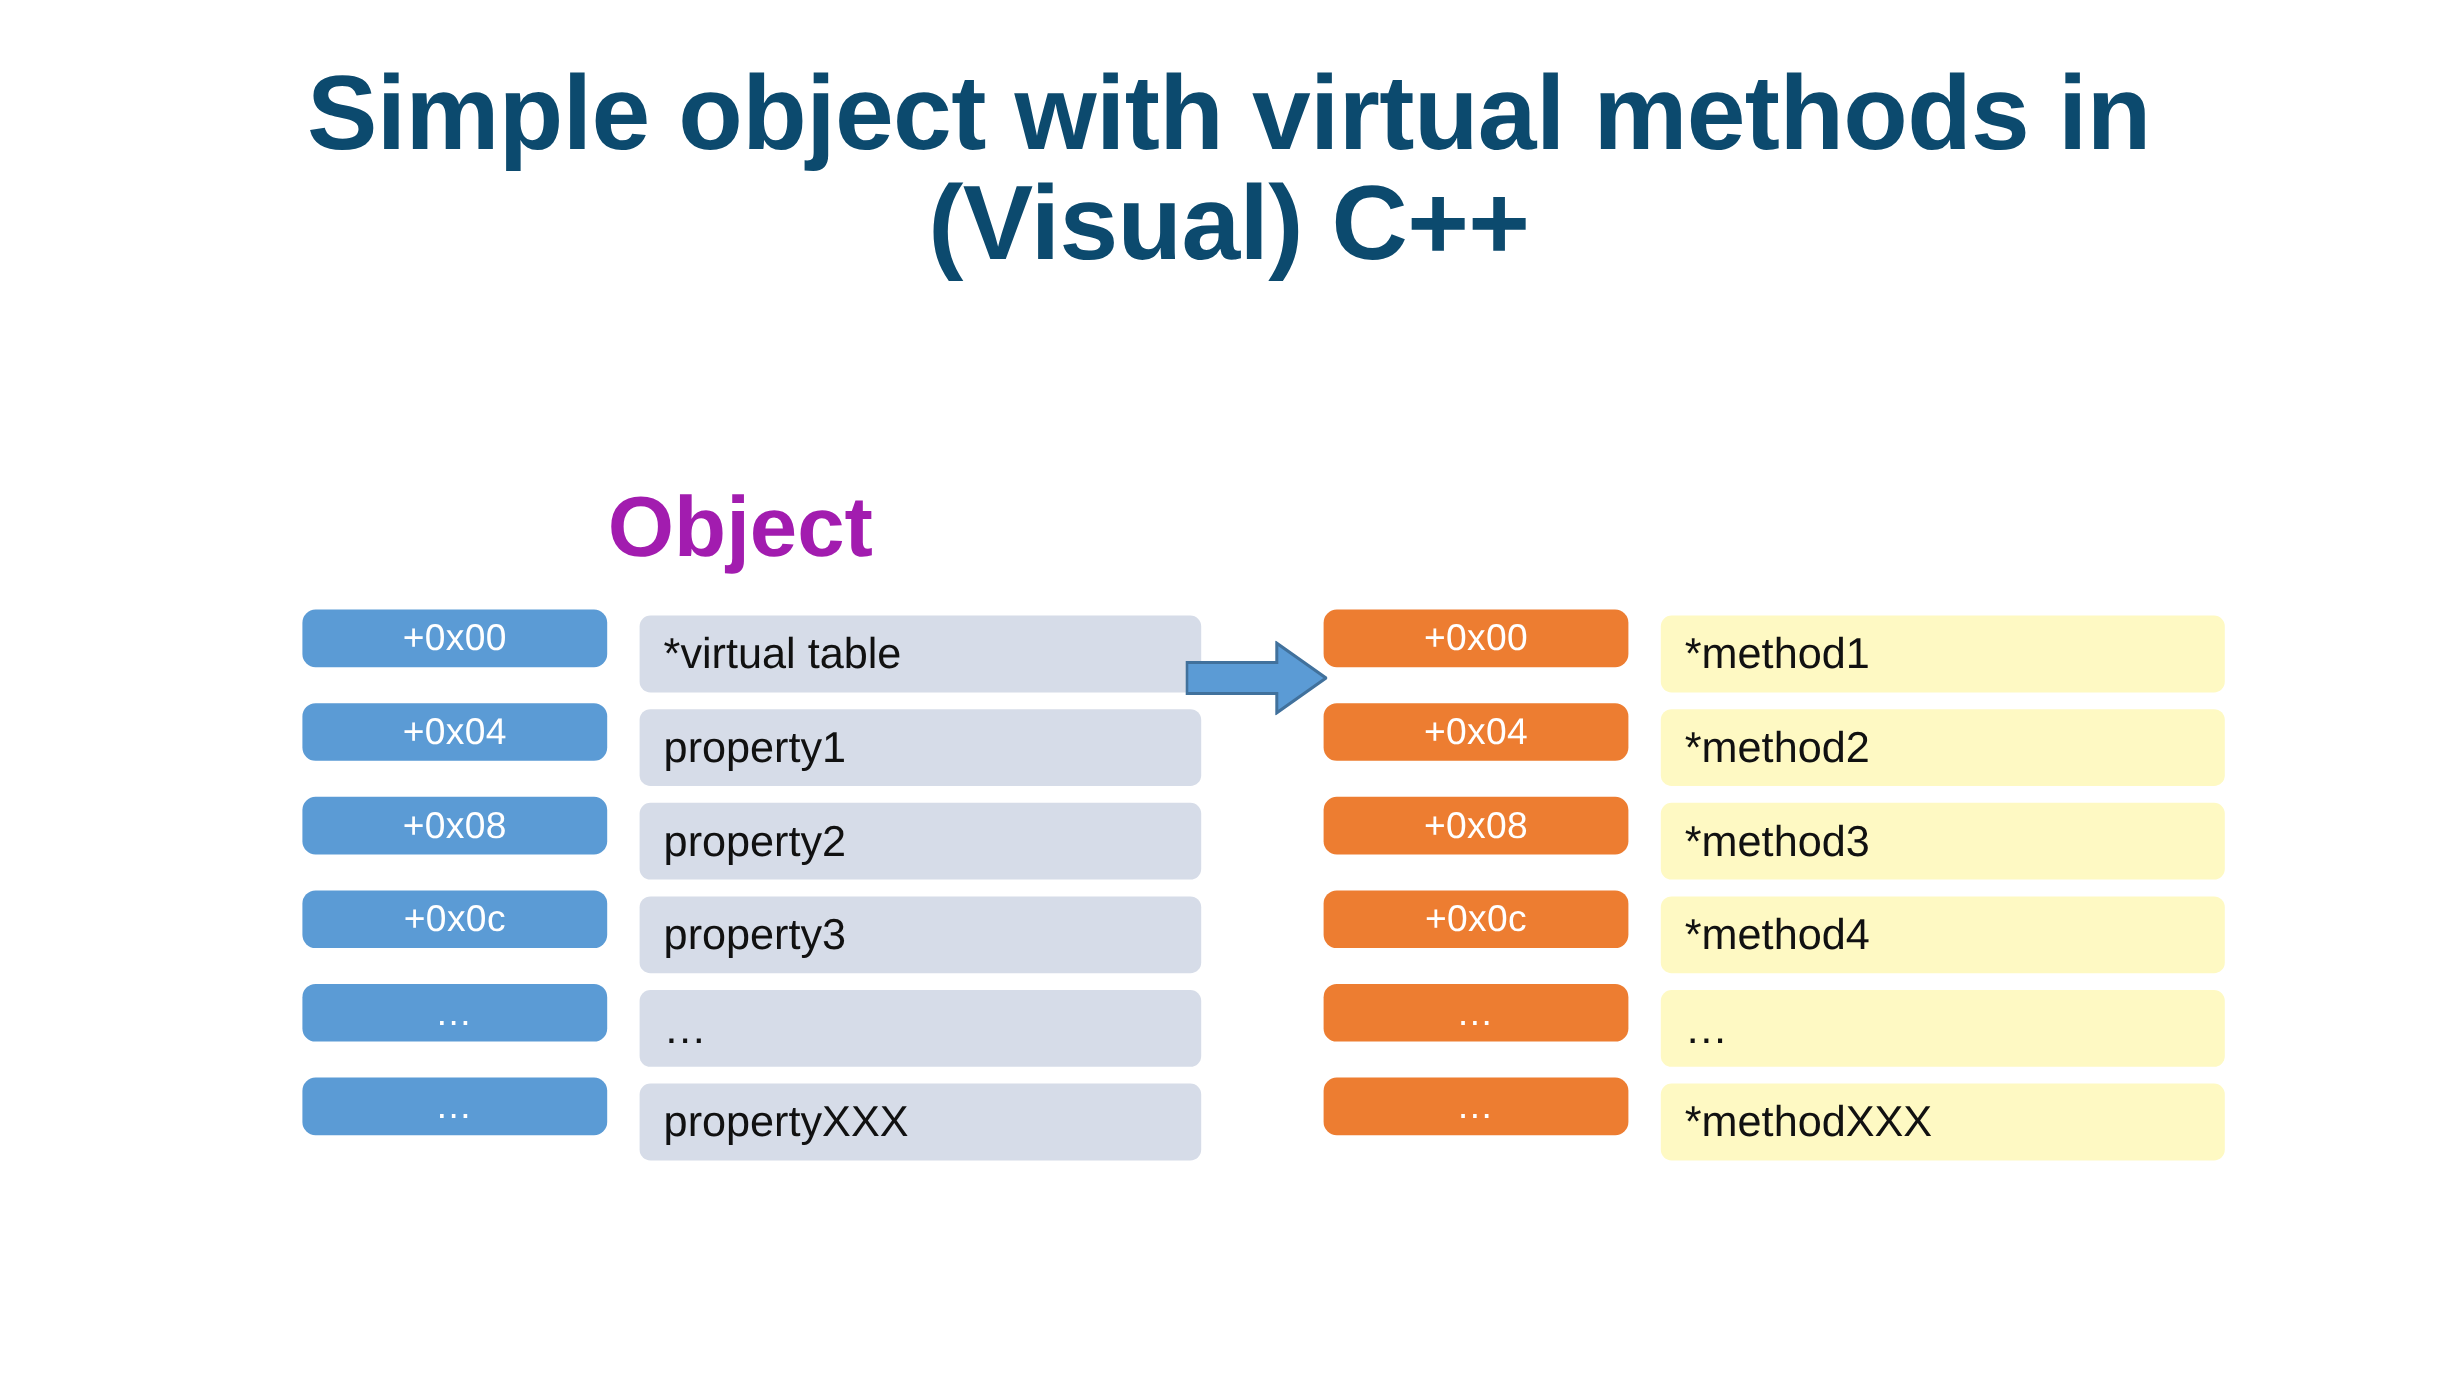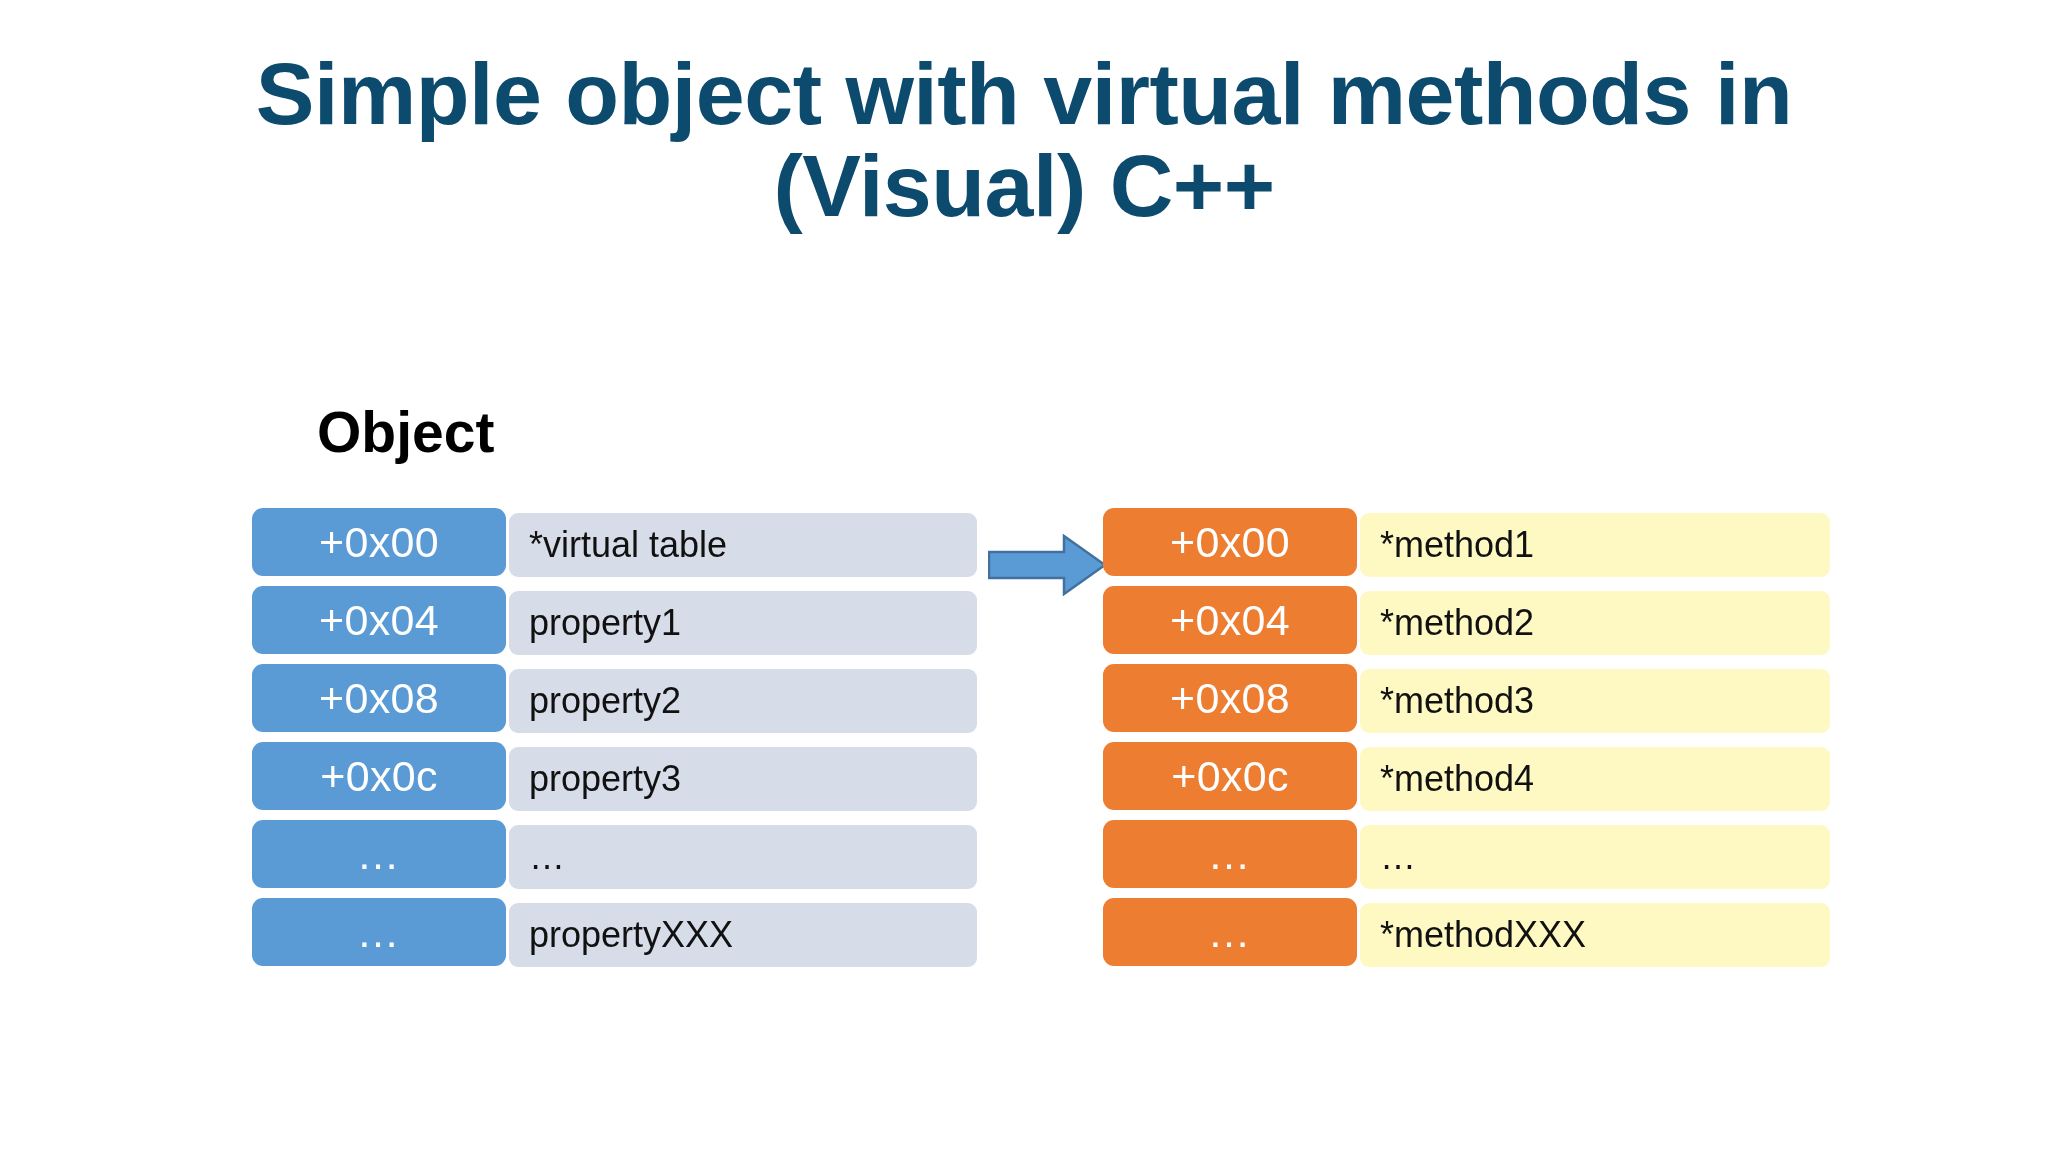--- a/index.html
+++ b/index.html
@@ -38,24 +38,25 @@
     position: absolute;
     left: 0;
     top: 0;
     width: 2048px;
     height: 1152px;
   }
 
   
   .col-header {
     position: absolute;
-    font-size: 57px;
+    font-size: 71px;
     font-weight: 700;
     line-height: 1;
-    color: #000000;
+    text-align: center;
+    color: #a21caf;
     white-space: nowrap;
   }
   #header-object {
     left: 317px;
     top: 404px;
     width: 600px;
   }
   #header-function-table {
     left: 1167px;
     top: 392px;
@@ -72,43 +73,44 @@
   .mem-row {
     position: relative;
     height: 78px;
   }
 
   .offset-cell {
     position: absolute;
     left: 0;
     top: 0;
     width: 254px;
-    height: 68px;
+    height: 48px;
     border-radius: 11px;
     display: flex;
     align-items: center;
     justify-content: center;
-    font-size: 43px;
+    font-size: 31px;
     font-weight: 400;
     color: #ffffff;
     letter-spacing: 0.3px;
     box-sizing: border-box;
   }
   .value-cell {
     position: absolute;
     top: 5px;
     height: 64px;
     border-radius: 9px;
     display: flex;
     align-items: center;
     font-size: 36px;
     font-weight: 400;
     color: #111111;
     padding-left: 20px;
     box-sizing: border-box;
+    margin-left: 24px;
   }
 
   
   #table-object .offset-cell { background: #5B9BD5; }
   #table-object .value-cell  { background: #D6DCE8; left: 257px; width: 468px; }
 
   
   #table-function .offset-cell { background: #ED7D31; }
   #table-function .value-cell  { background: #fef9c3; left: 257px; width: 470px; }
 

